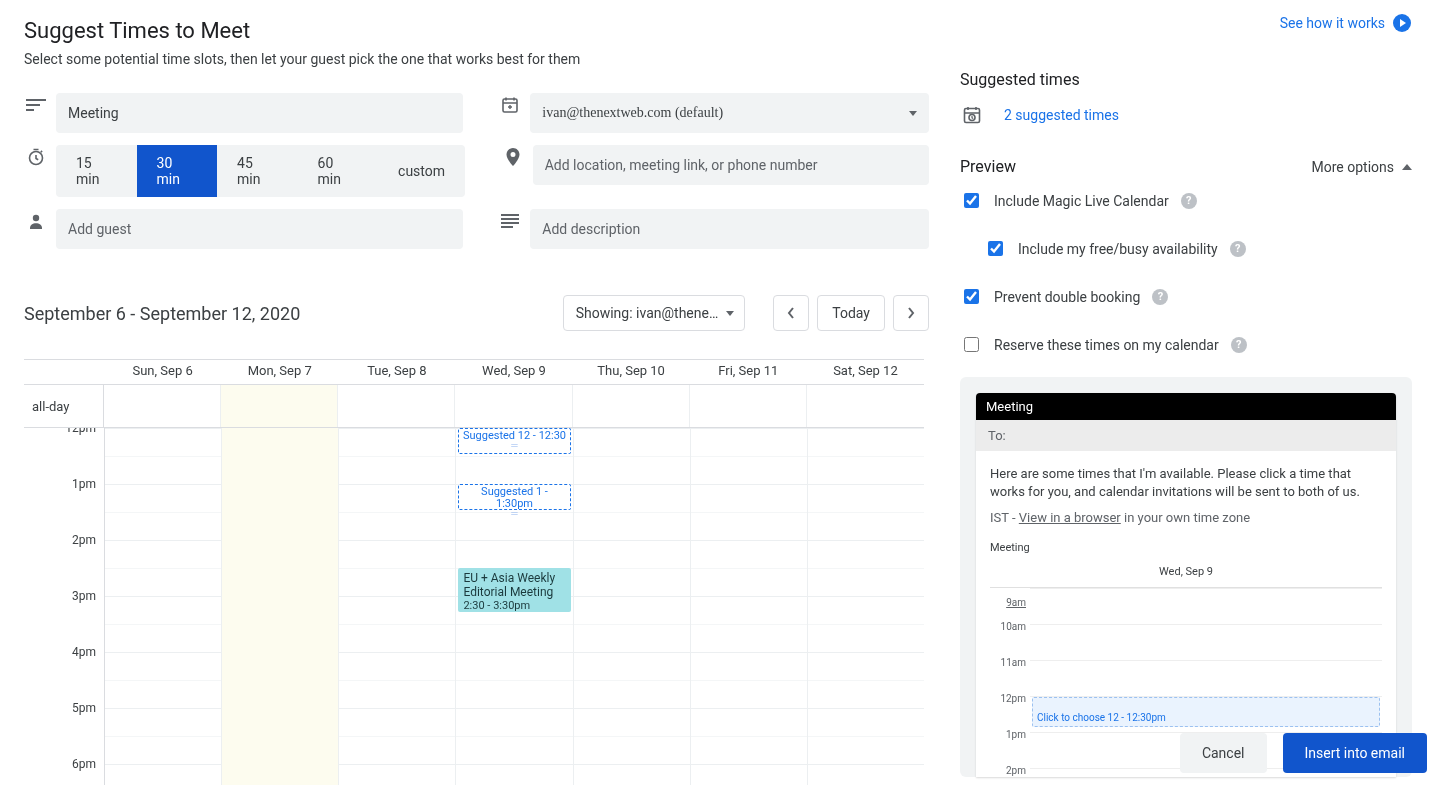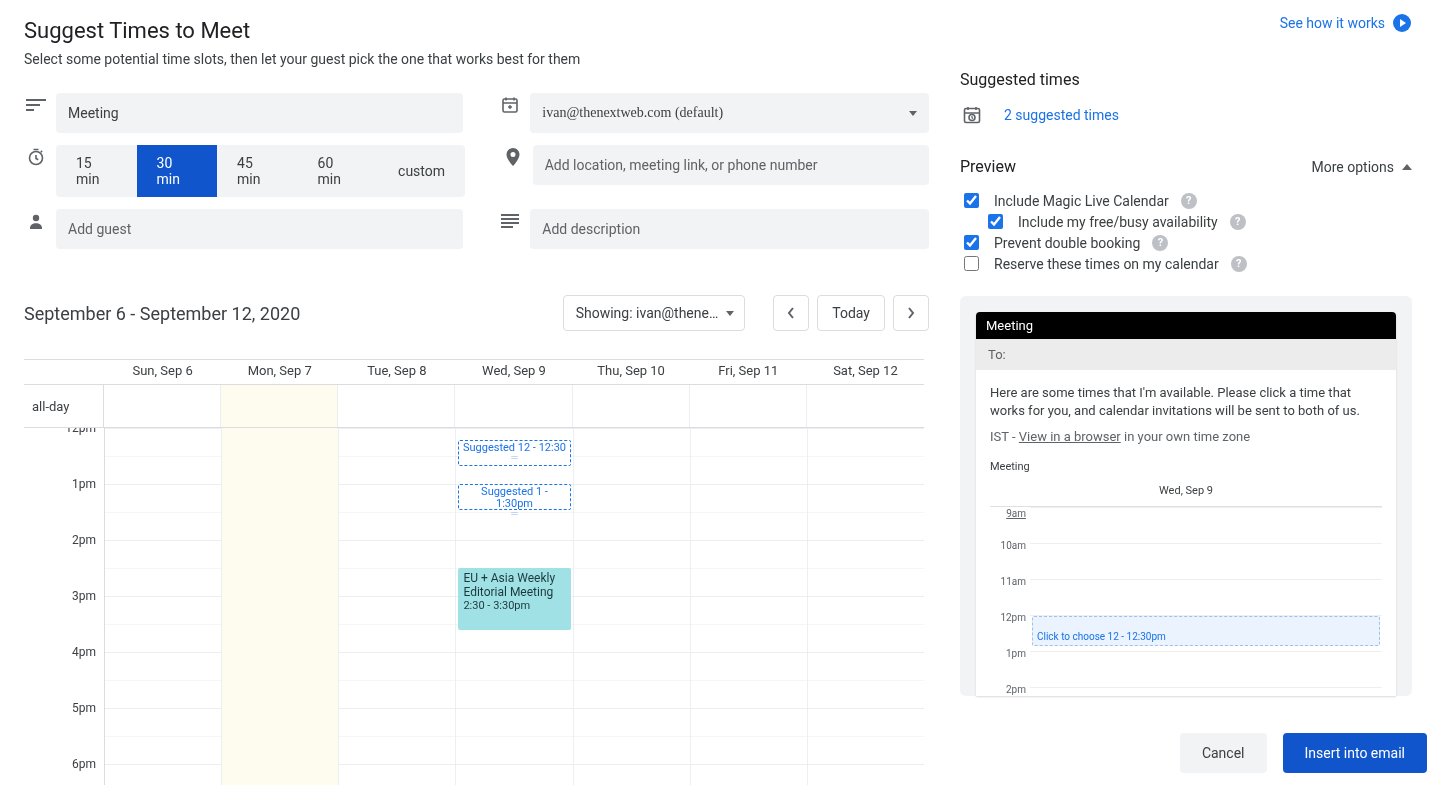--- a/index.html
+++ b/index.html
@@ -73,21 +73,21 @@
   .ev-busy{position:absolute;left:2px;right:2px;background:#a0e1e6;border-radius:2px;font-size:12px;color:#1b3a3d;padding:3px 5px;line-height:14px;}
 
   
   .right{position:absolute;top:70px;left:960px;width:452px;}
   .sec-title{font-size:16px;color:#202124;margin-bottom:14px;}
   .suggested-row{display:flex;align-items:center;gap:20px;margin-bottom:30px;}
   .suggested-link{color:#1a73e8;font-size:14px;cursor:pointer;}
   .preview-head{display:flex;align-items:center;justify-content:space-between;margin-bottom:14px;}
   .more-opts{display:flex;align-items:center;gap:8px;font-size:14px;color:#3c4043;cursor:pointer;}
   .chev-up{width:0;height:0;border-left:5px solid transparent;border-right:5px solid transparent;border-bottom:6px solid #5f6368;}
-  .opts{display:flex;flex-direction:column;gap:0;font-size:14px;}
+  .opts{display:flex;flex-direction:column;gap:27px;font-size:14px;}
   .opt-row{display:flex;align-items:center;gap:12px;}
   .opt-row.indent{margin-left:24px;}
   .q-icon{width:16px;height:16px;border-radius:50%;background:#bdc1c6;color:#fff;font-size:11px;display:flex;align-items:center;justify-content:center;font-weight:700;}
   input[type=checkbox]{width:15px;height:15px;accent-color:#1a73e8;}
 
   .preview-card{margin-top:22px;background:#f1f3f4;border-radius:6px;padding:16px 16px 0 16px;}
   .mail{background:#fff;border-radius:4px 4px 0 0;overflow:hidden;box-shadow:0 1px 2px rgba(0,0,0,0.15);}
   .mail-title{background:#000;color:#fff;font-size:13px;padding:6px 10px;}
   .mail-to{background:#ececec;color:#5f6368;font-size:13px;padding:8px 12px;}
   .mail-body{padding:14px 14px 0 14px;font-size:13px;line-height:18px;color:#3c4043;}
@@ -267,23 +267,23 @@
             <div class="hline" style="top: 280px;"></div>
             <div class="halfline" style="top: 308px;"></div>
             <div class="hline" style="top: 336px;"></div>
             <div class="halfline" style="top: 364px;"></div>
           </div>
         <div class="cols">
           <div class="col"></div>
           <div class="col mon"></div>
           <div class="col"></div>
           <div class="col" id="col-wed">
-              <div class="ev-suggested" style="top: 12px; height: 26px;"><span>Suggested 12 - 12:30</span><span class="grip">═</span></div>
+              <div class="ev-suggested" style="top: 0px; height: 26px;"><span>Suggested 12 - 12:30</span><span class="grip">═</span></div>
               <div class="ev-suggested" style="top: 56px; height: 26px;"><span>Suggested 1 - 1:30pm</span><span class="grip">═</span></div>
-              <div class="ev-busy" style="top: 140px; height: 62px;">
+              <div class="ev-busy" style="top: 140px; height: 44px;">
                 <div>EU + Asia Weekly Editorial Meeting</div>
                 <div style="font-size:11px;">2:30 - 3:30pm</div>
               </div>
             </div>
           <div class="col"></div>
           <div class="col"></div>
           <div class="col"></div>
         </div>
       </div>
     </div>
@@ -339,21 +339,21 @@
         <div class="mail-title">Meeting</div>
         <div class="mail-to">To:</div>
         <div class="mail-body">
           <div>Here are some times that I'm available. Please click a time that works for you, and calendar invitations will be sent to both of us.</div>
           <div class="mail-sub">
             <span>IST - </span><a>View in a browser</a><span> in your own time zone</span>
           </div>
           <div class="mini-title">Meeting</div>
           <div class="mini-date">Wed, Sep 9</div>
           <div class="mini-grid" id="mini-grid">
-              <div class="mini-hlabel" style="top: 4px; text-decoration: underline;">9am</div>
+              <div class="mini-hlabel" style="top: 12px; text-decoration: underline;">9am</div>
               <div class="mini-line" style="top: 0px;"></div>
               <div class="mini-hlabel" style="top: 36px;">10am</div>
               <div class="mini-line" style="top: 36px;"></div>
               <div class="mini-hlabel" style="top: 72px;">11am</div>
               <div class="mini-line" style="top: 72px;"></div>
               <div class="mini-hlabel" style="top: 108px;">12pm</div>
               <div class="mini-line" style="top: 108px;"></div>
               <div class="mini-hlabel" style="top: 144px;">1pm</div>
               <div class="mini-line" style="top: 144px;"></div>
               <div class="mini-hlabel" style="top: 180px;">2pm</div>

